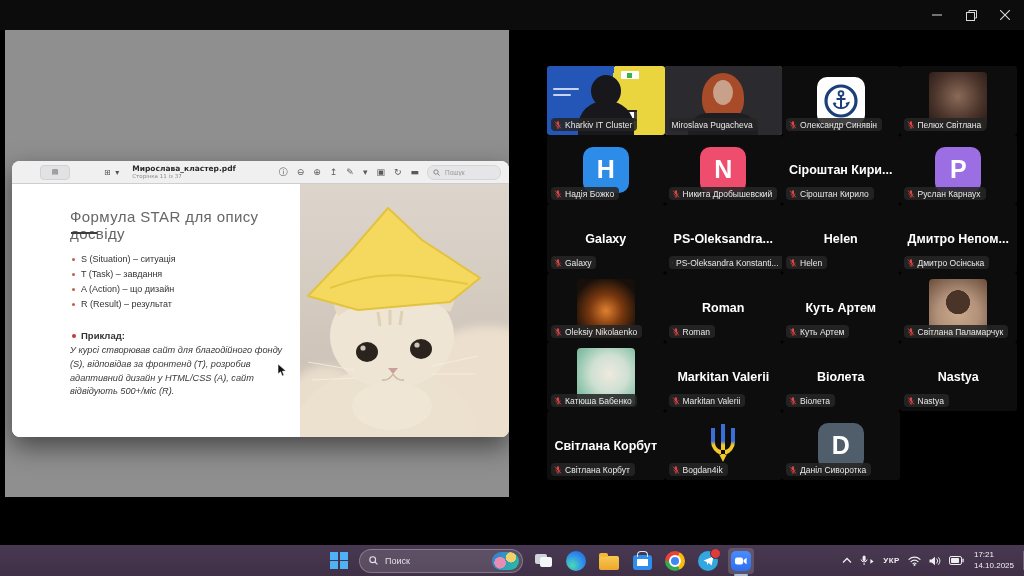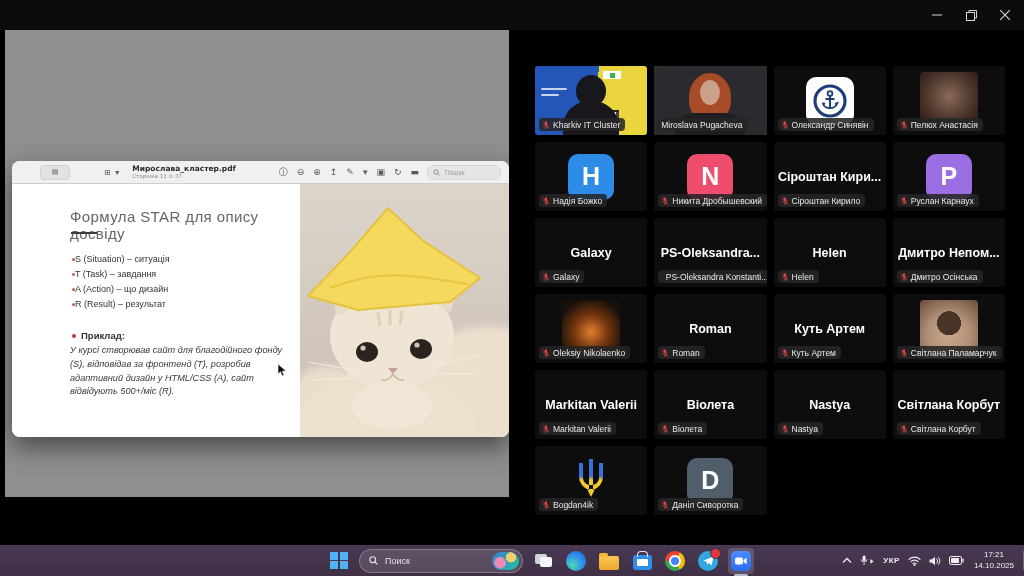--- a/index.html
+++ b/index.html
@@ -32,33 +32,33 @@
            display:flex;align-items:center;gap:3px;padding:0 5px}
   .psearch input{border:0;background:transparent;outline:0;width:44px;font-size:6.5px;color:#555}
   .psearch input::placeholder{color:#9a9a9a}
 
   
   .slide{position:relative;width:497px;height:253px;background:#fff}
   .slide-title{position:absolute;left:58px;top:24px;width:240px;font-size:15px;color:#666;
                letter-spacing:.4px;font-weight:normal}
   .t-under{position:absolute;left:59px;top:48px;width:26px;height:2px;background:#3c3c3c}
   .bullets{position:absolute;left:60px;top:70px}
-  .bullet-item{display:flex;align-items:center;margin-bottom:5px;font-size:9px;color:#333}
+  .bullet-item{display:flex;align-items:center;gap:6px;margin-bottom:5px;font-size:9px;color:#333}
   .bdot{width:3px;height:3px;border-radius:50%;background:#c0614a;flex:0 0 auto}
   .ex-label{position:absolute;left:60px;top:146px;font-size:9.5px;font-weight:bold;color:#333;
             display:flex;align-items:center;gap:5px}
   .exdot{width:4px;height:4px;border-radius:50%;background:#c0392b}
   .ex-par{position:absolute;left:58px;top:160px;width:218px;font-size:9.2px;font-style:italic;
           color:#3a3a3a;line-height:1.5;white-space:pre-line}
   .cursor{position:absolute;left:266px;top:180px}
   .catart{position:absolute;left:288px;top:0;width:209px;height:253px}
 
   
-  .grid{position:absolute;left:535px;top:66px;width:470px;height:429px;display:grid;
-        grid-template-columns:repeat(4,1fr);grid-auto-rows:69px;gap:7px}
+  .grid{position:absolute;left:547px;top:66px;width:470px;height:429px;display:grid;
+        grid-template-columns:repeat(4,1fr);grid-auto-rows:69px;gap:0}
   .tile{position:relative;background:#0d0d0d;border-radius:3px;overflow:hidden;display:flex;
         align-items:center;justify-content:center}
   .tile.active{box-shadow:inset 0 0 0 2px #35c75a}
   .art{position:absolute;inset:0}
   .cname{color:#fff;font-weight:bold;font-size:12.5px;text-align:center;white-space:nowrap;
          padding:0 2px;z-index:1}
   .av{width:46px;height:46px;border-radius:10px;display:flex;align-items:center;
       justify-content:center;color:#fff;font-weight:bold;font-size:25px;z-index:1}
   .ph{width:58px;height:58px;border-radius:4px;z-index:1}
   .ph.face-dark{background:radial-gradient(circle at 50% 42%,#8a6a58 0%,#4a332a 55%,#1d1511 100%)}
@@ -134,21 +134,21 @@
       width:8px;height:8px;background:#4285f4;border:2.5px solid #fff;border-radius:50%}
   .tg{position:relative;width:20px;height:20px;border-radius:50%;background:#32a7e0;
       display:flex;align-items:center;justify-content:center}
   .tg svg{display:block}
   .tg .badge{position:absolute;right:-3px;top:-3px;width:9px;height:9px;border-radius:50%;
       background:#e03b3b;border:1px solid #3f3046}
   .zoomapp{width:20px;height:20px;border-radius:5px;background:linear-gradient(#4a8cff,#2d6ef0);
       display:flex;align-items:center;justify-content:center}
   .tray{position:absolute;right:4px;top:0;height:100%;display:flex;align-items:center;gap:8px;color:#eee}
   .lang{font-size:8px;font-weight:bold;letter-spacing:.5px}
-  .clock{display:flex;flex-direction:column;align-items:center;font-size:8px;line-height:1.3;
+  .clock{display:flex;flex-direction:column;align-items:flex-start;font-size:8px;line-height:1.3;
       margin:0 6px 0 2px;color:#f2f2f2}
   .deskline{position:absolute;right:0;top:6px;width:1px;height:19px;background:rgba(255,255,255,.25)}
 </style>
 </head>
 <body>
 
 <div class="titlebar">
   <div class="winctrls">
     <div class="winbtn">
       <svg width="10" height="10">
@@ -313,21 +313,21 @@
       </div>
     </div>
     <div class="tile">
       <div class="ph face-dark"></div>
       <div class="pill">
         <svg width="8" height="10" viewBox="0 0 12 13">
           <rect x="4.4" y="1" width="3.2" height="6" rx="1.6" fill="#e04545"></rect>
           <path d="M2.8 5.6 a3.2 3.2 0 0 0 6.4 0 M6 9.2 v1.8 M4 11 h4" fill="none" stroke="#e04545" stroke-width="1.1"></path>
           <line x1="1.6" y1="1.4" x2="10.4" y2="11.4" stroke="#e04545" stroke-width="1.3"></line>
         </svg>
-        <span>Пелюх Анастасія</span>
+        <span>Пелюх Світлана</span>
       </div>
     </div>
     <div class="tile">
       <div class="av" style="background: rgb(45, 140, 232);">H</div>
       <div class="pill">
         <svg width="8" height="10" viewBox="0 0 12 13">
           <rect x="4.4" y="1" width="3.2" height="6" rx="1.6" fill="#e04545"></rect>
           <path d="M2.8 5.6 a3.2 3.2 0 0 0 6.4 0 M6 9.2 v1.8 M4 11 h4" fill="none" stroke="#e04545" stroke-width="1.1"></path>
           <line x1="1.6" y1="1.4" x2="10.4" y2="11.4" stroke="#e04545" stroke-width="1.3"></line>
         </svg>
@@ -446,20 +446,31 @@
     </div>
     <div class="tile">
       <div class="ph warm"></div>
       <div class="pill">
         <svg width="8" height="10" viewBox="0 0 12 13">
           <rect x="4.4" y="1" width="3.2" height="6" rx="1.6" fill="#e04545"></rect>
           <path d="M2.8 5.6 a3.2 3.2 0 0 0 6.4 0 M6 9.2 v1.8 M4 11 h4" fill="none" stroke="#e04545" stroke-width="1.1"></path>
           <line x1="1.6" y1="1.4" x2="10.4" y2="11.4" stroke="#e04545" stroke-width="1.3"></line>
         </svg>
         <span>Світлана Паламарчук</span>
+      </div>
+    </div>
+    <div class="tile">
+      <div class="ph anime"></div>
+      <div class="pill">
+        <svg width="8" height="10" viewBox="0 0 12 13">
+          <rect x="4.4" y="1" width="3.2" height="6" rx="1.6" fill="#e04545"></rect>
+          <path d="M2.8 5.6 a3.2 3.2 0 0 0 6.4 0 M6 9.2 v1.8 M4 11 h4" fill="none" stroke="#e04545" stroke-width="1.1"></path>
+          <line x1="1.6" y1="1.4" x2="10.4" y2="11.4" stroke="#e04545" stroke-width="1.3"></line>
+        </svg>
+        <span>Катюша Бабенко</span>
       </div>
     </div>
     <div class="tile">
       <div class="cname">Markitan Valerii</div>
       <div class="pill">
         <svg width="8" height="10" viewBox="0 0 12 13">
           <rect x="4.4" y="1" width="3.2" height="6" rx="1.6" fill="#e04545"></rect>
           <path d="M2.8 5.6 a3.2 3.2 0 0 0 6.4 0 M6 9.2 v1.8 M4 11 h4" fill="none" stroke="#e04545" stroke-width="1.1"></path>
           <line x1="1.6" y1="1.4" x2="10.4" y2="11.4" stroke="#e04545" stroke-width="1.3"></line>
         </svg>

